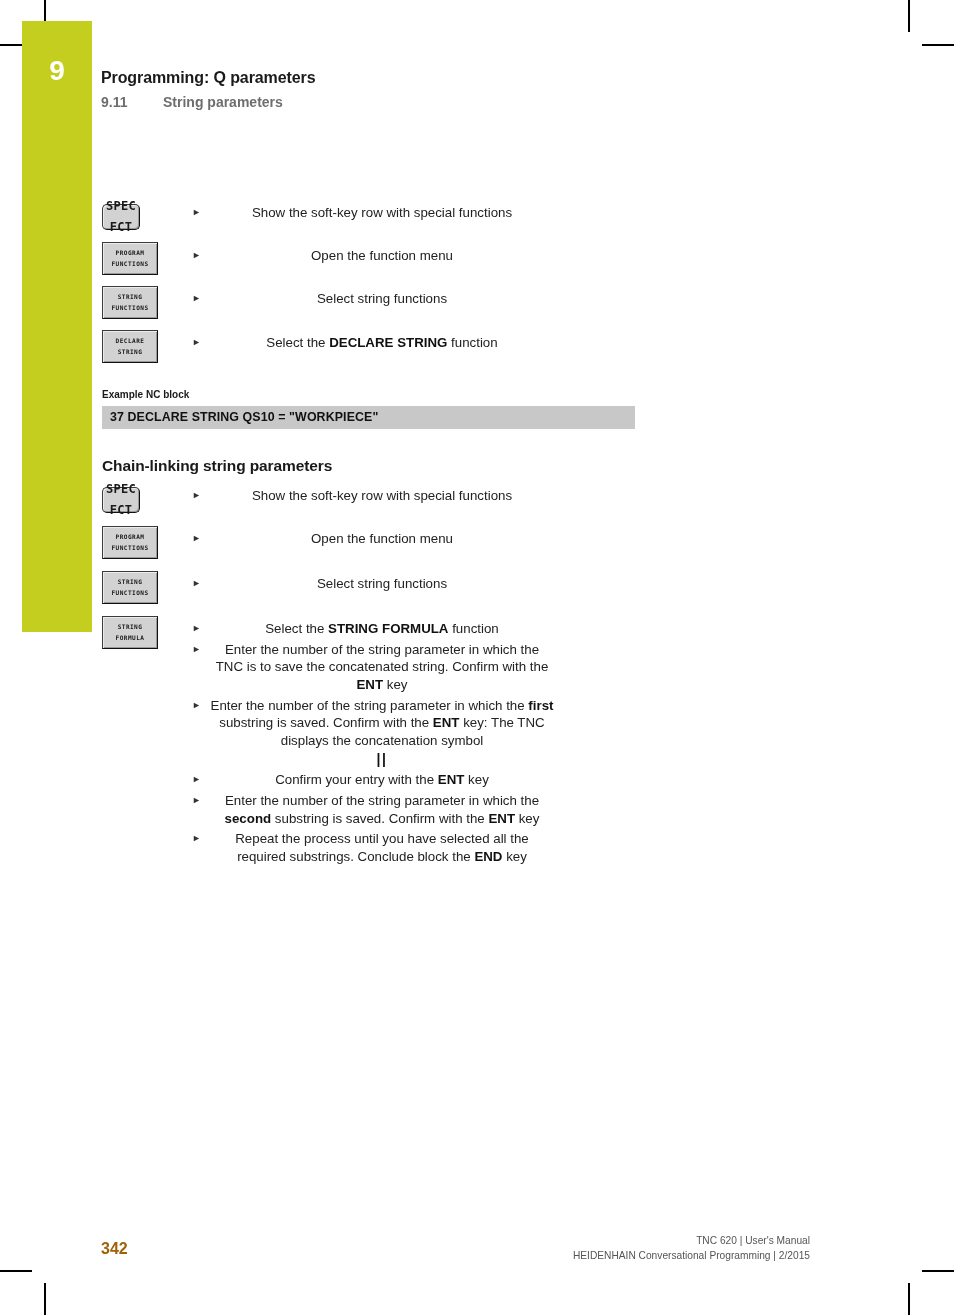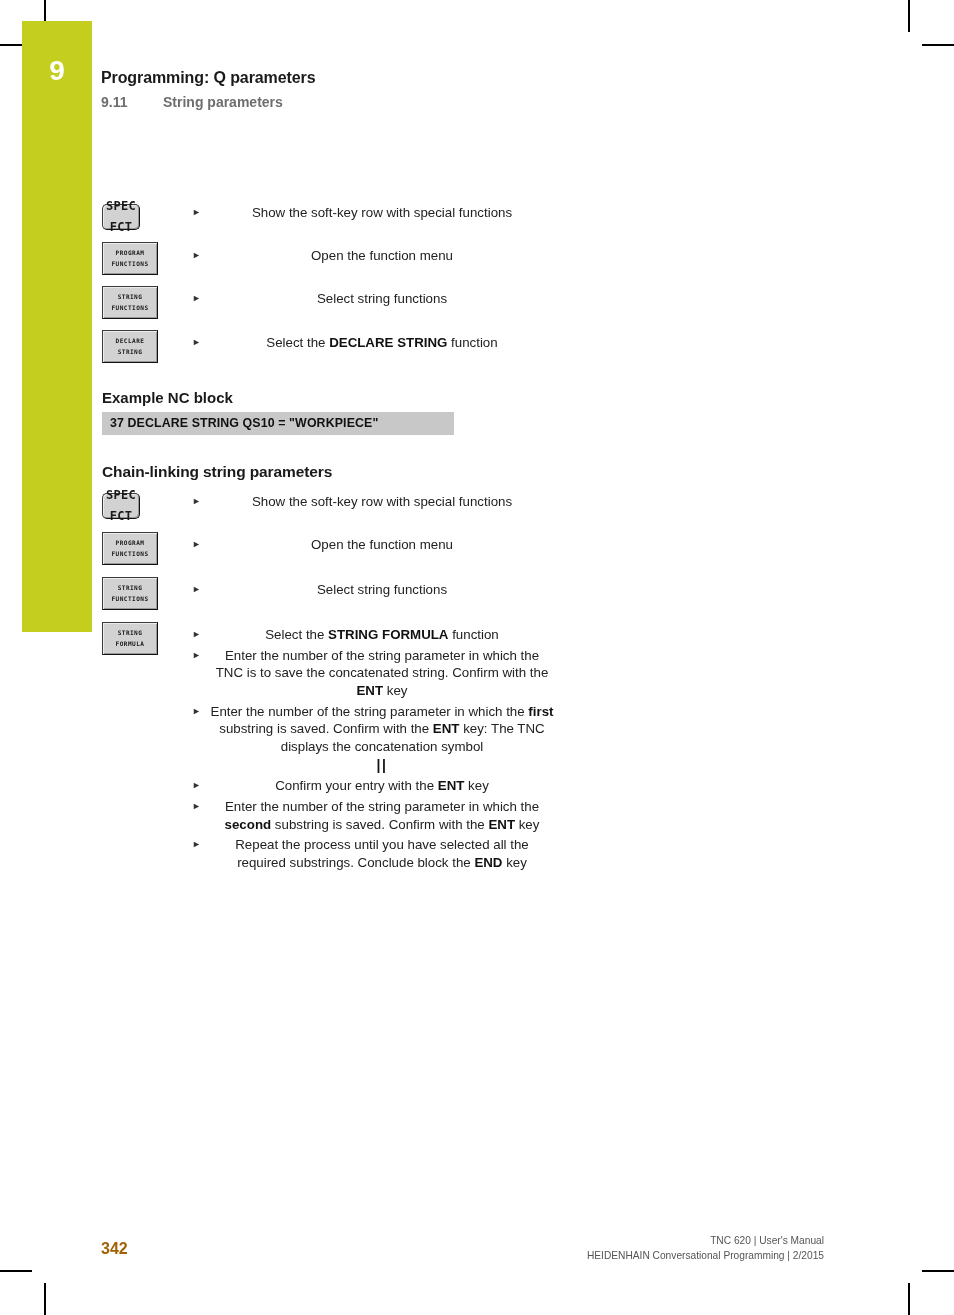--- a/index.html
+++ b/index.html
@@ -75,37 +75,37 @@
   }
   h2.section-title {
     margin: 0 0 11px 0;
     font-size: 15.5px;
     font-weight: bold;
     color: #1a1a1a;
     letter-spacing: -0.1px;
   }
   h3.sub-title {
     margin: 0 0 10px 0;
-    font-size: 15px;
+    font-size: 10px;
     font-weight: bold;
     color: #1a1a1a;
   }
   p.body-text {
     margin: 0;
     font-size: 13.3px;
     line-height: 1.33;
     color: #222;
   }
   p.body-text b { font-weight: bold; color: #111; }
 
   
   .nc-block {
     margin-top: 8px;
     background: #c8c8c8;
-    width: 352px;
+    width: 533px;
     padding: 4px 0 5px 8px;
     box-sizing: border-box;
     font-size: 12.4px;
     font-weight: bold;
     color: #111;
     letter-spacing: 0.1px;
   }
 
   
   .steps { position: relative; }
@@ -174,21 +174,21 @@
   .page-number {
     position: absolute;
     left: 101px;
     top: 1240px;
     font-size: 16px;
     font-weight: bold;
     color: #a16207;
   }
   .footer-meta {
     position: absolute;
-    right: 130px;
+    right: 144px;
     top: 1234px;
     text-align: right;
     font-size: 10.2px;
     line-height: 1.45;
     color: #555;
     font-stretch: condensed;
   }
 </style>
 </head>
 <body>

